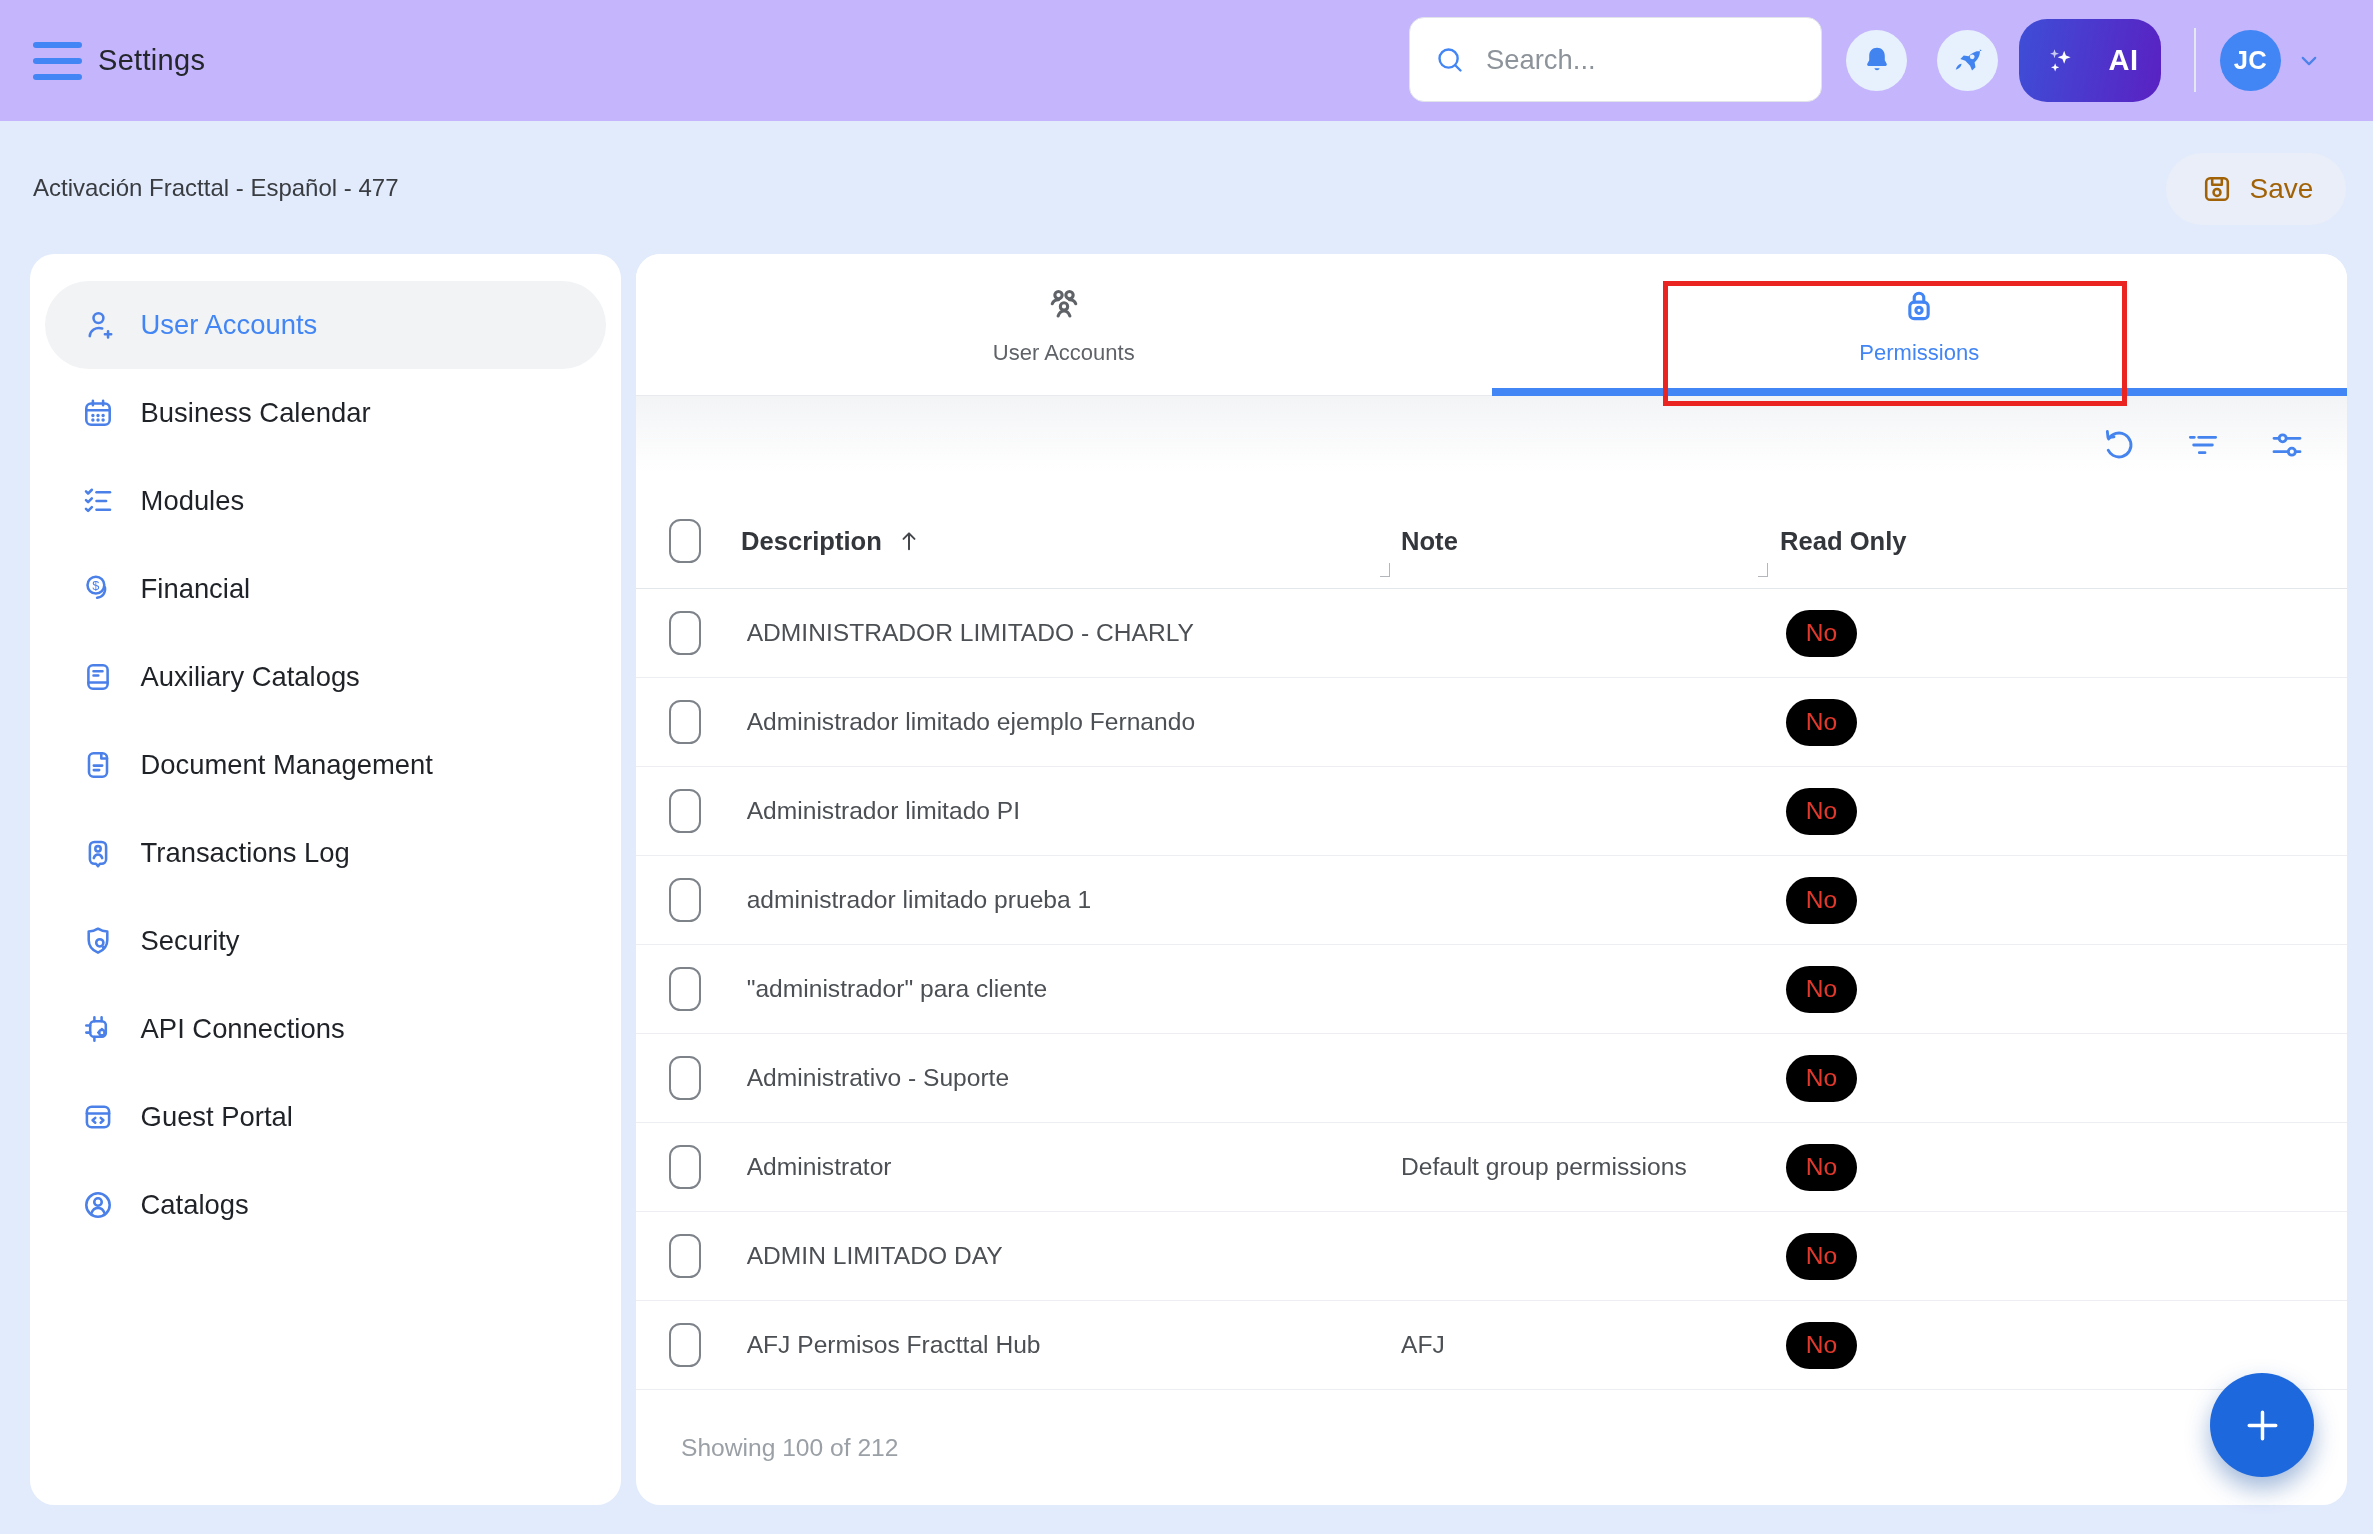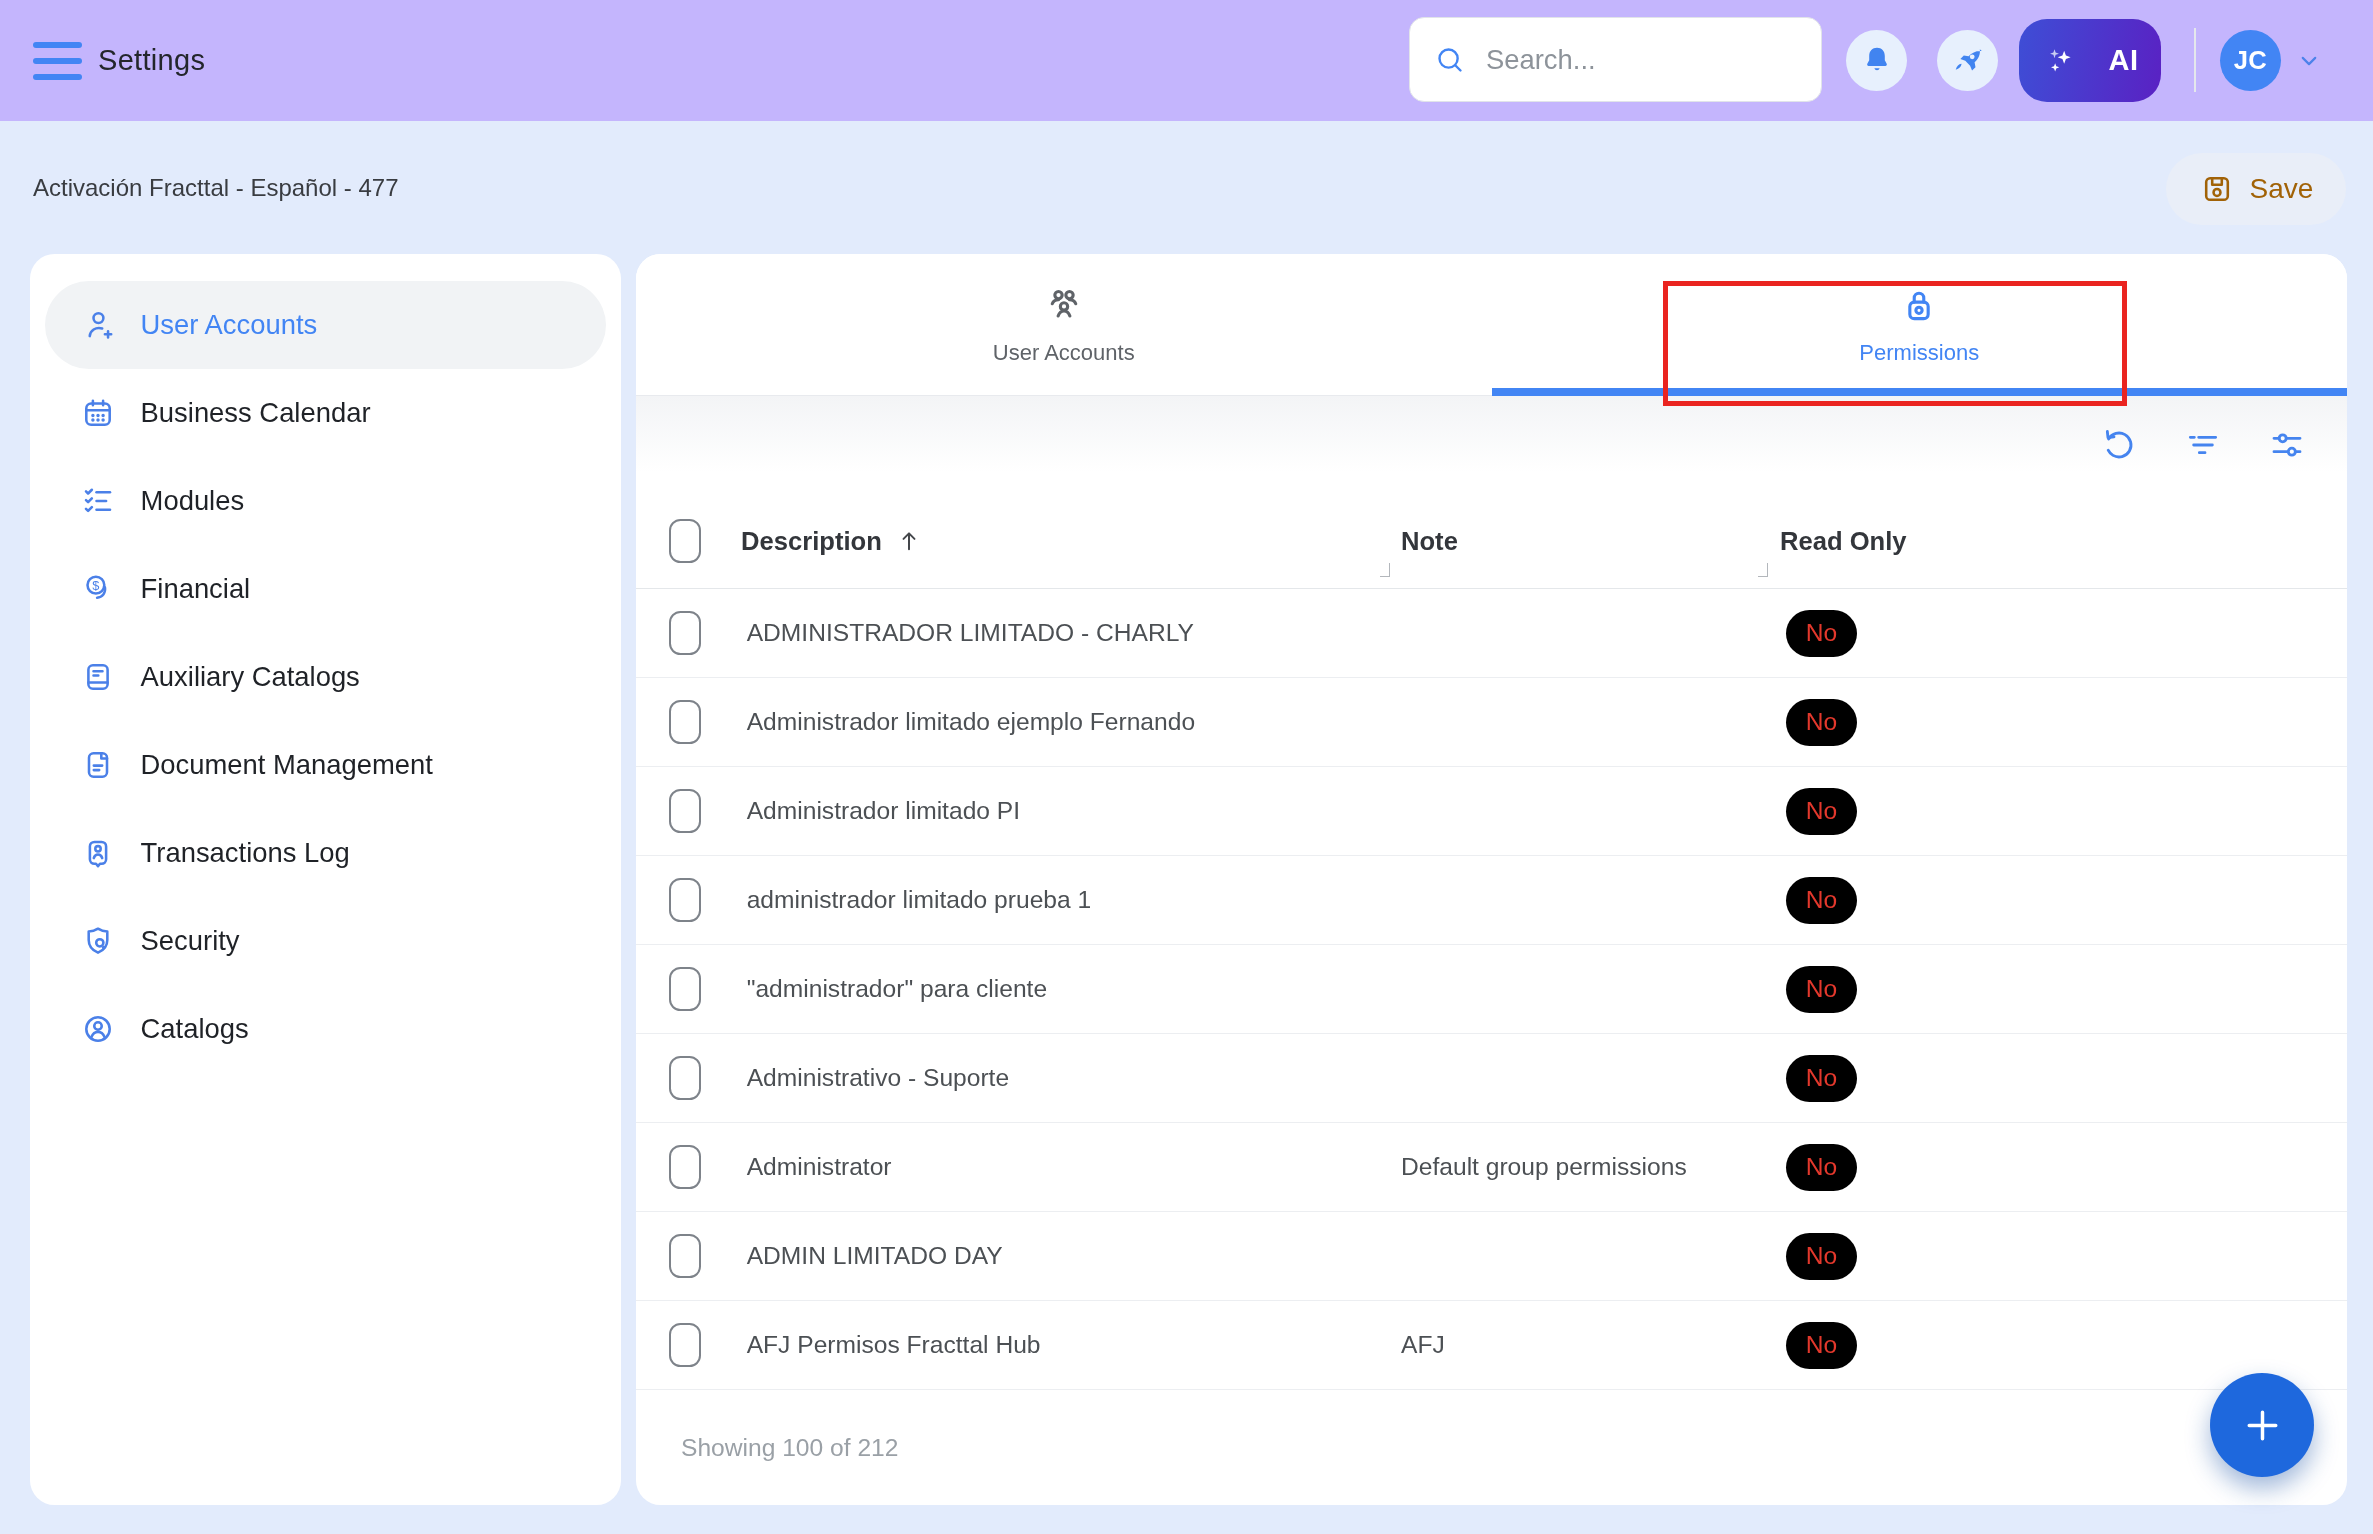--- a/index.html
+++ b/index.html
@@ -204,21 +204,38 @@
 
     <div class="side-item">
       <svg class="ic" viewBox="0 0 24 24">
           <path d="M12 3.8c1.9 1.2 3.9 1.8 6.2 1.9v5.6c0 4.3-2.7 7-6.2 8.5-3.5-1.5-6.2-4.2-6.2-8.5V5.7C8.1 5.6 10.1 5 12 3.8z"></path>
           <circle cx="13.2" cy="13.2" r="2.4"></circle>
           <path stroke-width="2.4" d="M15.8 16.4h.01"></path>
         </svg>
       <span>Security</span>
     </div>
 
-
+    <div class="side-item">
+      <svg class="ic" viewBox="0 0 24 24">
+          <rect x="6.8" y="6.8" width="10.4" height="10.4" rx="2.6"></rect>
+          <path d="M9.6 4.2v2.6M14.4 4.2v2.6M4.2 9.6h2.6M4.2 14.4h2.6M9.6 17.4v2.4"></path>
+          <circle cx="14.6" cy="14.4" r="1.9"></circle>
+          <path stroke-width="1.4" d="M14.6 11.8v1M14.6 16v1M12 14.4h1M16.2 14.4h1"></path>
+        </svg>
+      <span>API Connections</span>
+    </div>
+
+    <div class="side-item">
+      <svg class="ic" viewBox="0 0 24 24">
+          <rect x="4.6" y="5.2" width="14.8" height="13.6" rx="3.2"></rect>
+          <path d="M4.6 9.6h14.8"></path>
+          <path d="M10.2 12.6l-1.8 1.6 1.8 1.6M13.8 12.6l1.8 1.6-1.8 1.6"></path>
+        </svg>
+      <span>Guest Portal</span>
+    </div>
 
     <div class="side-item">
       <svg class="ic" viewBox="0 0 24 24">
           <circle cx="12" cy="12" r="7.8"></circle>
           <circle cx="12" cy="10" r="2.5"></circle>
           <path d="M7.6 17.4c.9-2.3 2.5-3.5 4.4-3.5s3.5 1.2 4.4 3.5"></path>
         </svg>
       <span>Catalogs</span>
     </div>
   </div>

